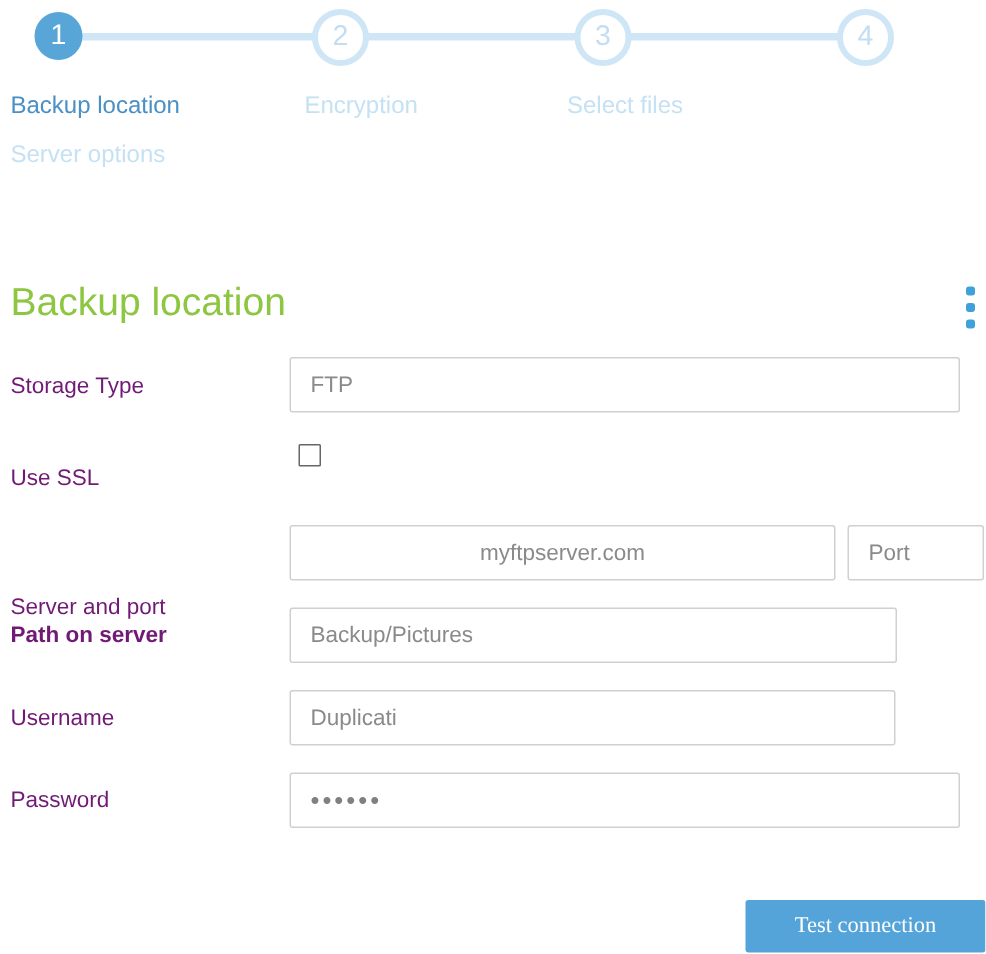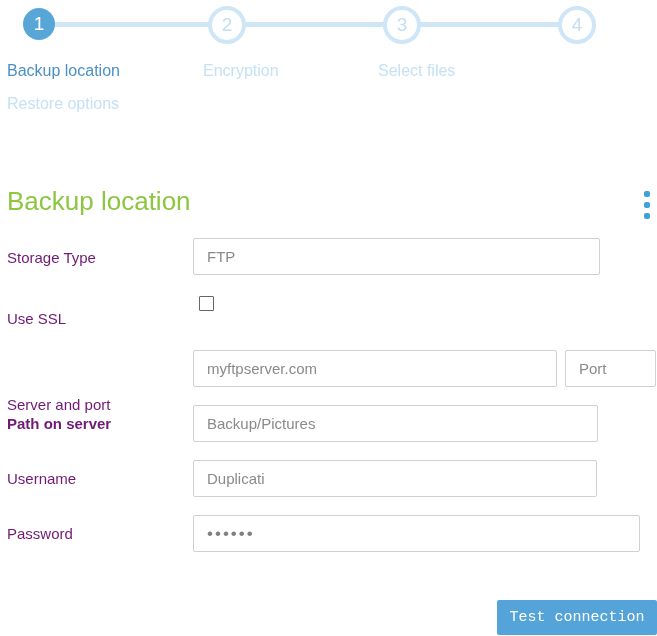--- a/index.html
+++ b/index.html
@@ -57,36 +57,36 @@
   .lab-path{top:415px;font-weight:bold;}
   .lab-user{top:470px;}
   .lab-pass{top:525px;}
   .txt{
     position:absolute;box-sizing:border-box;height:37px;
     border:1px solid #d0d0d0;border-radius:2px;background:#ffffff;
     font-family:"Liberation Sans", sans-serif;
     font-size:15px;color:#8a8a8a;padding:0 13px;outline:none;
   }
   .txt::placeholder{color:#8a8a8a;opacity:1;}
-  .in-storage{left:193px;top:238px;width:407px;}
-  .in-server {left:193px;top:350px;width:364px;}
+  .in-storage{left:193px;top:238px;width:447px;}
+  .in-server {left:193px;top:350px;width:364px;text-align:center;}
   .in-port   {left:565px;top:350px;width:91px;}
   .in-path   {left:193px;top:405px;width:405px;}
   .in-user   {left:193px;top:460px;width:404px;}
   .in-pass   {left:193px;top:515px;width:447px;font-size:17px;letter-spacing:2px;color:#808080;}
   .checkbox{
     position:absolute;left:199px;top:296px;width:15px;height:15px;
     box-sizing:border-box;border:1px solid #666666;border-radius:1px;
     background:#ffffff;cursor:pointer;
   }
   
   .btn-test{
     position:absolute;left:497px;top:600px;width:160px;height:35px;
     background:#55a4d9;color:#ffffff;border:none;border-radius:2px;
-    font-family:Liberation Mono, monospace;font-size:15px;cursor:pointer;
+    font-family:Liberation Serif, serif;font-size:15px;cursor:pointer;
   }
 </style>
 </head>
 <body>
 
 <div>
   <div class="step-line"></div>
   <div class="step-circle active">
     <span>1</span>
   </div>
@@ -95,21 +95,21 @@
   </div>
   <div class="step-circle inactive c3">
     <span>3</span>
   </div>
   <div class="step-circle inactive c4">
     <span>4</span>
   </div>
   <span class="step-label active l1">Backup location</span>
   <span class="step-label l2">Encryption</span>
   <span class="step-label l3">Select files</span>
-  <span class="step-label l4">Restore options</span>
+  <span class="step-label l4">Server options</span>
 </div>
 
 <h1 class="page-title" style="margin:0;font-weight:normal;">Backup location</h1>
 
 <div class="kebab">
   <i></i>
     <i></i>
     <i></i>
 </div>
 

